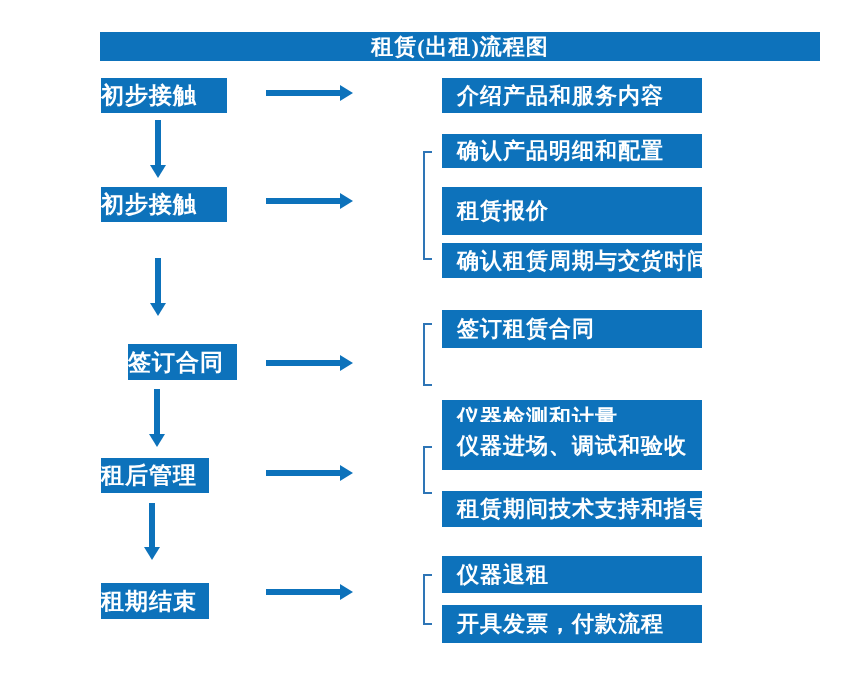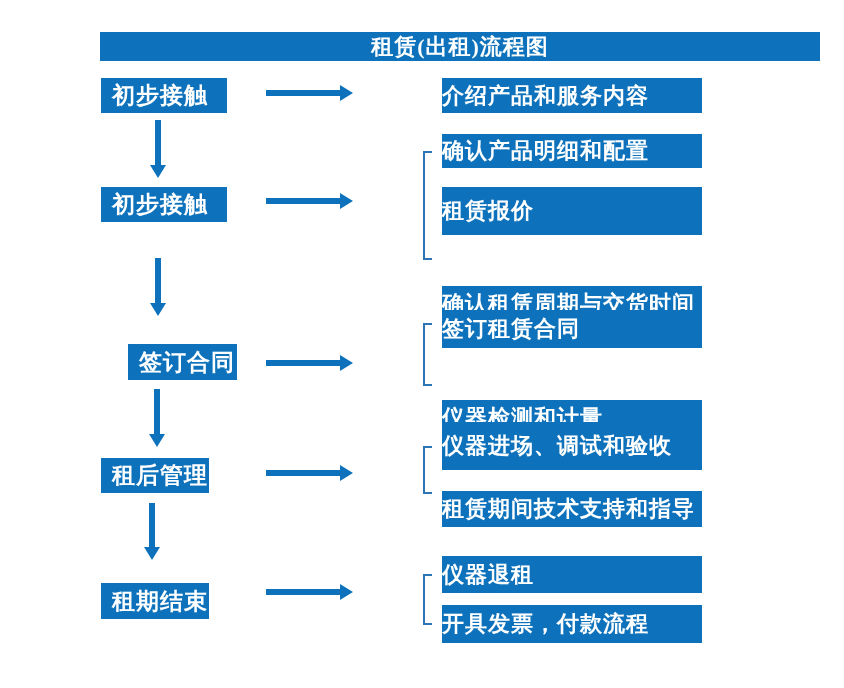--- a/index.html
+++ b/index.html
@@ -30,32 +30,32 @@
     letter-spacing: 1px;
     white-space: nowrap;
   }
 
   .titlebar {
     left: 100px; top: 32px; width: 720px; height: 29px;
     justify-content: center;
     font-size: 22px;
   }
 
-  .stepbox { left: 101px; padding-left: 11px; font-size: 23px; }
+  .stepbox { left: 101px; font-size: 23px; }
   .s1 { top: 78px;  width: 126px; height: 35px; }
   .s2 { top: 187px; width: 126px; height: 35px; }
   .s3 { top: 344px; width: 109px; height: 36px; margin-left: 27px; }
   .s4 { top: 458px; width: 108px; height: 35px; }
   .s5 { top: 575px; width: 108px; height: 36px; margin-top: 8px; }
 
-  .detailbox { left: 442px; width: 260px; padding-left: 0; font-size: 22px; }
+  .detailbox { left: 442px; width: 260px; padding-left: 15px; font-size: 22px; }
   .d1  { top: 78px;  height: 35px; }
   .d2  { top: 134px; height: 34px; }
   .d3  { top: 187px; height: 48px; }
-  .d4  { top: 243px; height: 35px; margin-top: 43px; }
+  .d4  { top: 243px; height: 35px; }
   .d5  { top: 310px; height: 38px; }
   .d6  { top: 364px; height: 36px; margin-top: 36px; }
   .d7  { top: 422px; height: 48px; }
   .d8  { top: 491px; height: 36px; }
   .d9  { top: 556px; height: 37px; }
   .d10 { top: 605px; height: 38px; }
 
   
   .darrow { position: absolute; width: 16px; }
   .darrow .stem {

